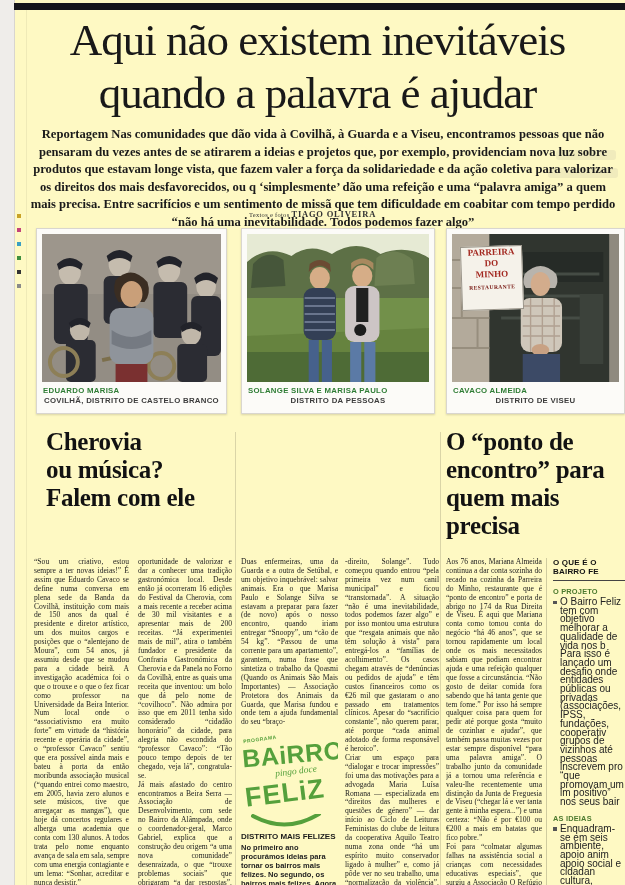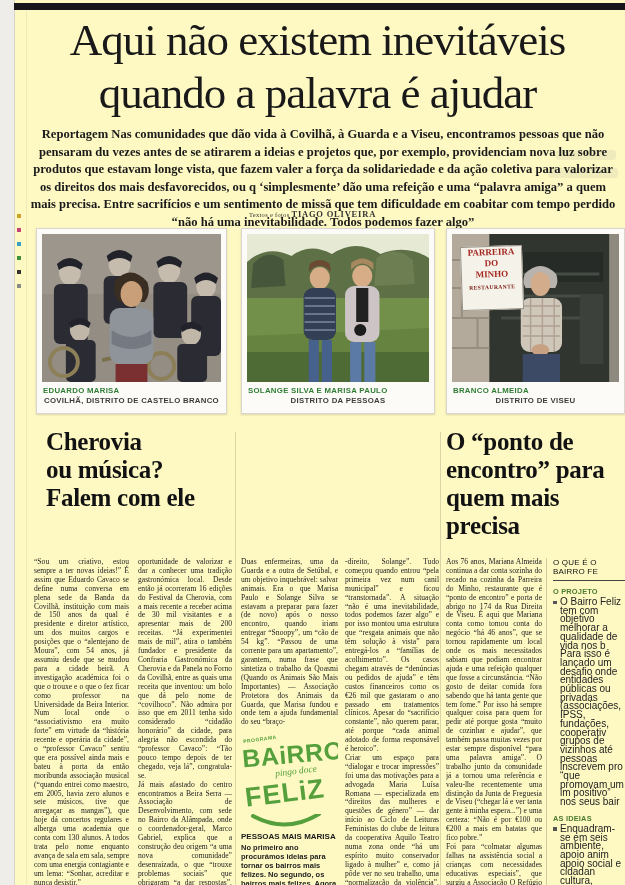--- a/index.html
+++ b/index.html
@@ -54,21 +54,21 @@
   .bf-script{position:absolute;left:34px;top:32px;font-style:italic;font-size:9.5px;transform:rotate(-7deg);}
   .bf-word2{position:absolute;left:4px;top:44px;font-family:"Liberation Sans",sans-serif;
     font-size:27px;font-weight:bold;transform:rotate(-7deg);letter-spacing:1px;}
   .bf-smile{position:absolute;left:8px;top:80px;}
   .bf-box{font-family:"Liberation Sans",sans-serif;color:#1a1a1a;}
   .bf-box-title{font-size:8px;font-weight:bold;margin-bottom:2px;}
   .bf-box-text{font-size:7.5px;line-height:9px;font-weight:bold;color:#222;}
 
   .sb{position:absolute;right:0;top:0;bottom:0;width:72px;overflow:hidden;
     font-family:"Liberation Sans",sans-serif;color:#222;}
-  .sb-title{font-size:8px;font-weight:normal;color:#111;letter-spacing:.2px;}
+  .sb-title{font-size:8px;font-weight:bold;color:#111;letter-spacing:.2px;}
   .sb-titlerule{height:1px;background:#444;margin:4px 0 6px 0;}
   .sb-sec{margin-bottom:7px;}
   .sb-h{font-size:7.4px;font-weight:bold;color:#4c7a2e;margin-bottom:2px;letter-spacing:.2px;}
   .sb-item{position:relative;padding-left:7px;font-size:10px;line-height:8.7px;}
   .sb-item::before{content:"";position:absolute;left:0;top:2.5px;width:3.5px;height:3.5px;background:#555;}
 </style>
 </head>
 <body>
 
 <div class="page">
@@ -202,21 +202,21 @@
         </g>
       </svg>
       <div class="sign">
         <div class="l">PARREIRA</div>
         <div class="l">DO</div>
         <div class="l">MINHO</div>
         <div class="sub">RESTAURANTE</div>
       </div>
     </div>
     <figcaption class="cap">
-      <div class="cap-name">BRANCO ALMEIDA</div>
+      <div class="cap-name">CAVACO ALMEIDA</div>
       <div class="cap-loc">DISTRITO DE VISEU</div>
     </figcaption>
   </figure>
 
   <div class="vrule" style="left:235px;"></div>
   <div class="vrule" style="left:440px;"></div>
 
   <h2 class="art-head" style="left:46px;width:200px;margin:0;">Cherovia
 ou música?
 Falem com ele</h2>
@@ -233,21 +233,21 @@
       <div class="bf-logo">
         <div class="bf-programa">PROGRAMA</div>
         <div class="bf-word1">BAiRRO</div>
         <div class="bf-script">pingo doce</div>
         <div class="bf-word2">FELiZ</div>
         <svg class="bf-smile" width="74" height="16">
           <path d="M4 2 q33 18 66 -2" stroke="#55a03c" stroke-width="4" fill="none" stroke-linecap="round"></path>
         </svg>
       </div>
       <div class="bf-box">
-        <div class="bf-box-title">PESSOAS MAIS MARISA</div>
+        <div class="bf-box-title">DISTRITO MAIS FELIZES</div>
         <div class="bf-box-text">No primeiro ano procurámos ideias para tornar os bairros mais felizes. No segundo, os bairros mais felizes. Agora procuramos as pessoas mais felizes com os seus bairros. Pelo terceiro ano consecutivo, o Expresso é media partner do projeto Bairro Feliz — um desafio lançado pelo Pingo Doce a todos os bairros, a todos os vizinhos,</div>
       </div>
     </div>
     <div class="bodycol" style="left:104px;width:94px;">-direito, Solange”. Tudo começou quando entrou “pela primeira vez num canil municipal” e ficou “transtornada”. A situação “não é uma inevitabilidade, todos podemos fazer algo” e por isso montou uma estrutura que “resgata animais que não têm solução à vista” para entregá-los a “famílias de acolhimento”. Os casos chegam através de “denúncias ou pedidos de ajuda” e têm custos financeiros como os €26 mil que gastaram o ano passado em tratamentos clínicos. Apesar do “sacrifício constante”, não querem parar, até porque “cada animal adotado de forma responsável é heroico”.
 Criar um espaço para “dialogar e trocar impressões” foi uma das motivações para a advogada Maria Luísa Romana — especializada em “direitos das mulheres e questões de género” — dar início ao Ciclo de Leituras Feministas do clube de leitura da cooperativa Aquilo Teatro numa zona onde “há um espírito muito conservador ligado à mulher” e, como já pôde ver no seu trabalho, uma “normalização da violência”. Descriminação que também experimentou como vice-presidente para o futsal e futebol feminino da Associação de Futebol da Guarda (após carreira como guarda-redes e “chamada à seleção sub-19 em 2006”), onde sentiu que estava apenas “para preencher uma quota”: “Não sabia se não era levada a sério por ser uma</div>
   </div>
 
   <h2 class="art-head" style="left:446px;width:185px;margin:0;">O “ponto de
 encontro” para
 quem mais precisa</h2>

